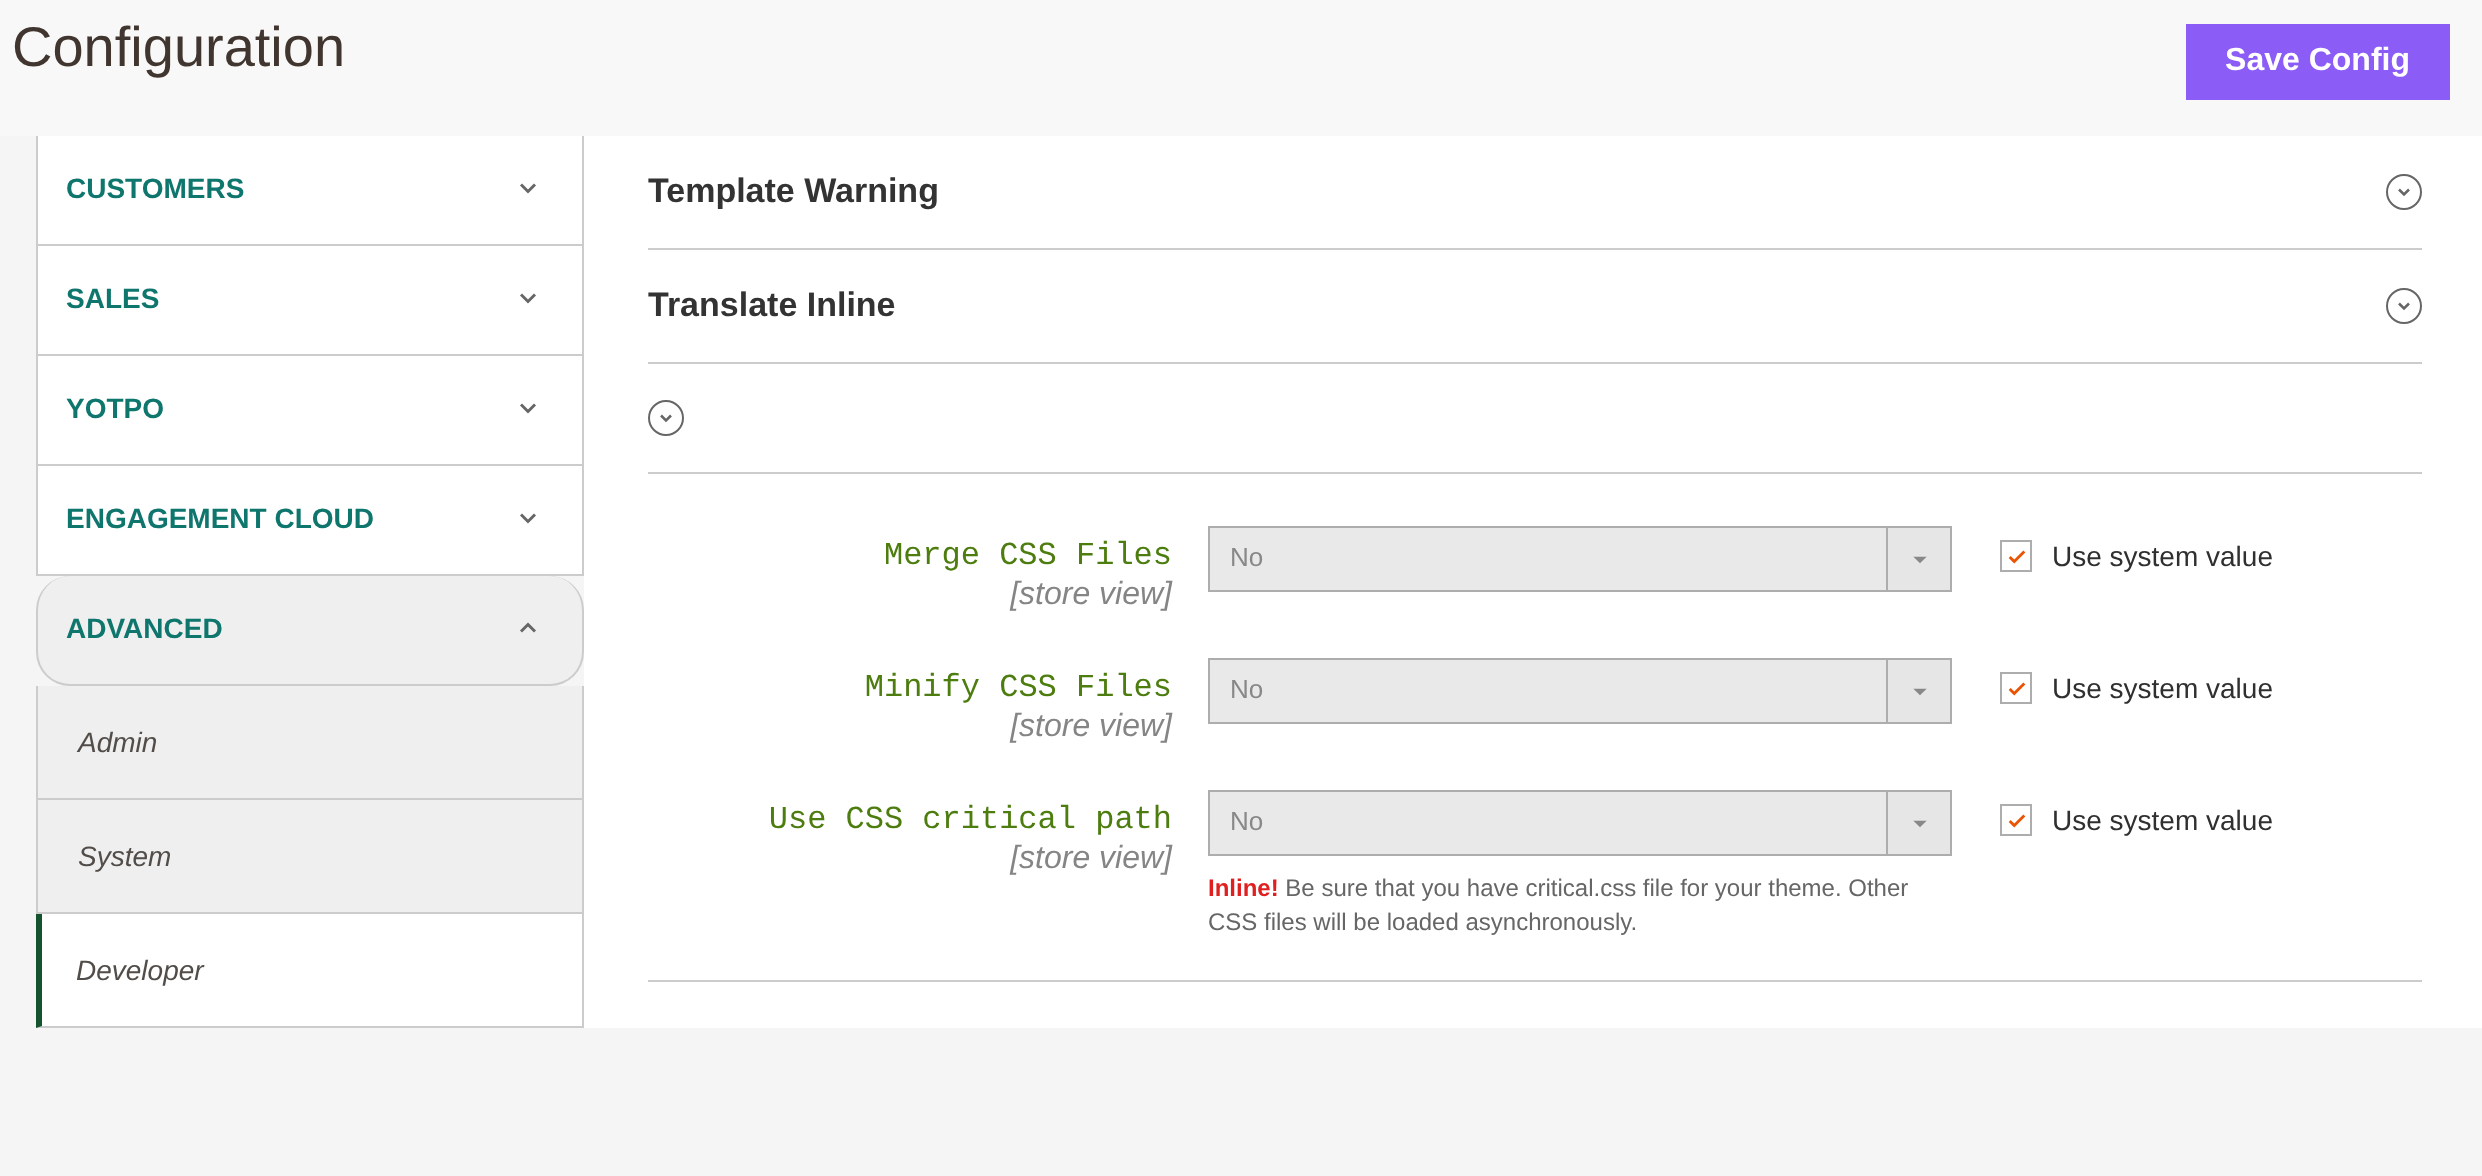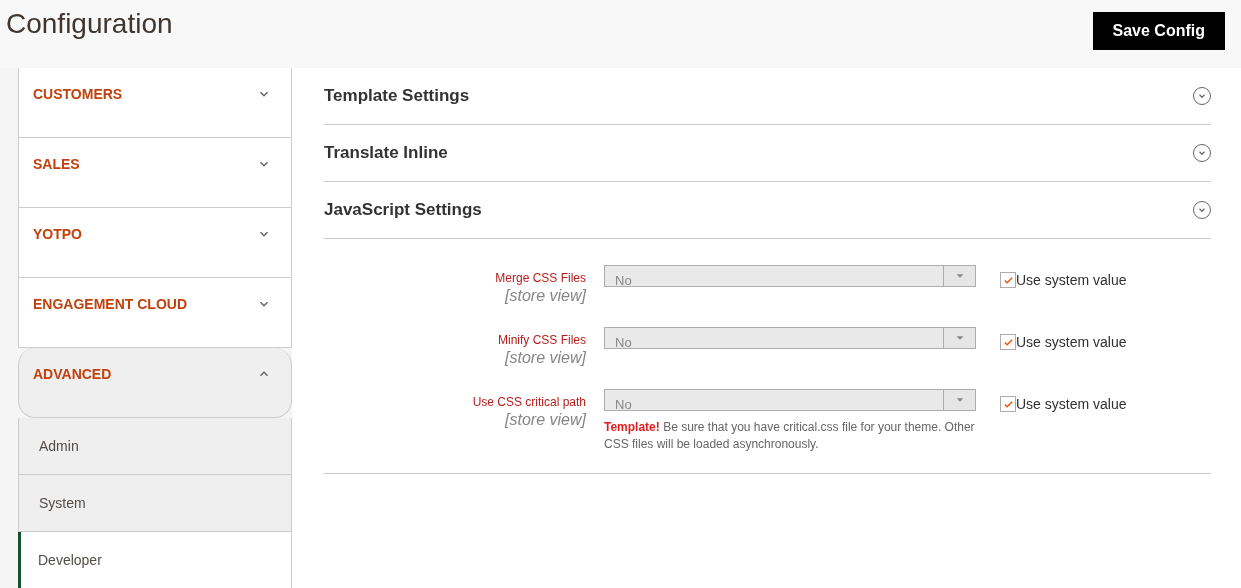--- a/index.html
+++ b/index.html
@@ -1,46 +1,46 @@
 <!DOCTYPE html>
 <html><head>
 <meta charset="utf-8">
 <style>
 * { margin: 0; padding: 0; box-sizing: border-box; font-family: Helvetica, Arial, sans-serif; }
 body { background: #f5f5f5; width: 1241px; height: 588px; overflow: hidden; color: #333; }
 .header { background: #f8f8f8; padding: 8px 0 18px 6px; display: flex; justify-content: space-between; align-items: flex-start; }
 .page-title { font-size: 28px; font-weight: 400; color: #41362f; }
-.save-btn { background: #000000; color: #fff; border: none; padding: 10px 20px; font-size: 16px; font-weight: 600; cursor: pointer; margin-right: 16px; margin-top: 4px; }
+.save-btn { background: #8b5cf6; color: #fff; border: none; padding: 10px 20px; font-size: 16px; font-weight: 600; cursor: pointer; margin-right: 16px; margin-top: 4px; }
 .content { display: flex; }
 .sidebar { width: 292px; flex-shrink: 0; padding: 0 0 0 18px; }
-.side-cat { background: #fff; border: 1px solid #ccc; border-top: none; padding: 18px 20px 35px 14px; display: flex; justify-content: space-between; align-items: center; font-size: 14px; font-weight: 600; color: #c2410c; cursor: pointer; }
+.side-cat { background: #fff; border: 1px solid #ccc; border-top: none; padding: 18px 20px 20px 14px; display: flex; justify-content: space-between; align-items: center; font-size: 14px; font-weight: 600; color: #0f766e; cursor: pointer; }
 .side-cat.first { margin-top: 0; }
 .side-cat.active { background: #efefef; border-radius: 17px; }
-.side-sub { background: #efefef; border: 1px solid #ccc; border-top: none; padding: 20px 16px 20px 20px; font-size: 14px; color: #524d49; cursor: pointer; }
+.side-sub { background: #efefef; border: 1px solid #ccc; border-top: none; padding: 20px 16px 20px 20px; font-size: 14px; color: #524d49; cursor: pointer; font-style: italic; }
 .side-sub.selected { background: #fff; border-left: 3px solid #14532d; padding-left: 17px; }
 .chevron { width: 14px; height: 14px; display: flex; align-items: center; justify-content: center; }
 .chevron svg { width: 14px; height: 14px; }
 .main { flex: 1; padding: 0 30px 0 32px; background: #fff; }
 .section-head { display: flex; justify-content: space-between; align-items: center; padding: 18px 0 18px 0; border-bottom: 1px solid #ccc; cursor: pointer; }
 .section-title { font-size: 17px; font-weight: 600; color: #333; }
 .circle-icon { width: 18px; height: 18px; border: 1px solid #666; border-radius: 50%; display: flex; align-items: center; justify-content: center; flex-shrink: 0; }
 .circle-icon svg { width: 10px; height: 10px; }
 .section-body { padding: 26px 0 10px 0; }
 .field-row { display: flex; align-items: flex-start; margin-bottom: 22px; }
 .field-label { width: 280px; text-align: right; padding-right: 18px; padding-top: 6px; }
-.field-label .lbl { font-size: 12px; color: #b91c1c; display: block; }
+.field-label .lbl { font-size: 16px; color: #4d7c0f; display: block; font-family: Liberation Mono, monospace; }
 .field-label .scope { font-size: 16px; color: #858585; display: block; margin-top: 2px; font-style: italic; }
 .field-control { width: 372px; }
-.select-wrap { display: flex; border: 1px solid #adadad; background: #e9e9e9; height: 22px; }
+.select-wrap { display: flex; border: 1px solid #adadad; background: #e9e9e9; height: 33px; }
 .select-val { flex: 1; padding: 7px 10px; font-size: 13px; color: #888; }
 .select-caret { width: 32px; border-left: 1px solid #adadad; display: flex; align-items: center; justify-content: center; background: #e6e6e6; }
 .select-caret svg { width: 10px; height: 10px; fill: #888; }
 .note { font-size: 12px; color: #666; margin-top: 8px; line-height: 1.4; }
 .warning { color: #e02020; font-weight: 600; }
-.field-check { padding-left: 24px; padding-top: 7px; display: flex; align-items: center; }
+.field-check { padding-left: 24px; padding-top: 7px; display: flex; align-items: center; gap: 10px; }
 .checkbox { width: 16px; height: 16px; border: 1px solid #adadad; background: #fff; display: flex; align-items: center; justify-content: center; }
 .checkbox svg { width: 11px; height: 11px; }
 .check-label { font-size: 14px; color: #303030; }
 .hr-final { border: none; border-top: 1px solid #ccc; margin-top: 20px; }
 </style>
 </head>
 <body>
 
 <div class="header">
   <h1 class="page-title">Configuration</h1>
@@ -95,37 +95,36 @@
     <div class="side-sub">
       <span>System</span>
     </div>
     <div class="side-sub selected">
       <span>Developer</span>
     </div>
   </div>
 
   <div class="main">
     <div class="section-head">
-      <span class="section-title">Template Settings</span>
+      <span class="section-title">Template Warning</span>
       <span class="circle-icon">
           <svg viewBox="0 0 24 24">
             <path d="M6 9l6 6 6-6" fill="none" stroke="#666" stroke-width="3"></path>
           </svg>
         </span>
     </div>
     <div class="section-head">
       <span class="section-title">Translate Inline</span>
       <span class="circle-icon">
           <svg viewBox="0 0 24 24">
             <path d="M6 9l6 6 6-6" fill="none" stroke="#666" stroke-width="3"></path>
           </svg>
         </span>
     </div>
     <div class="section-head">
-      <span class="section-title">JavaScript Settings</span>
       <span class="circle-icon">
           <svg viewBox="0 0 24 24">
             <path d="M6 9l6 6 6-6" fill="none" stroke="#666" stroke-width="3"></path>
           </svg>
         </span>
     </div>
 
     <div class="section-body">
 
       <div class="field-row">
@@ -185,21 +184,21 @@
         </div>
         <div class="field-control">
           <div class="select-wrap">
             <div class="select-val">No</div>
             <div class="select-caret">
                 <svg viewBox="0 0 24 24">
                   <path d="M4 8l8 8 8-8z"></path>
                 </svg>
               </div>
           </div>
-          <div class="note"><span class="warning">Template!</span><span> Be sure that you have critical.css file for your theme. Other CSS files will be loaded asynchronously.</span></div>
+          <div class="note"><span class="warning">Inline!</span><span> Be sure that you have critical.css file for your theme. Other CSS files will be loaded asynchronously.</span></div>
         </div>
         <div class="field-check">
           <div class="checkbox">
               <svg viewBox="0 0 24 24">
                 <path d="M4 12l5 5 11-11" fill="none" stroke="#eb5202" stroke-width="3"></path>
               </svg>
             </div>
           <span class="check-label">Use system value</span>
         </div>
       </div>

